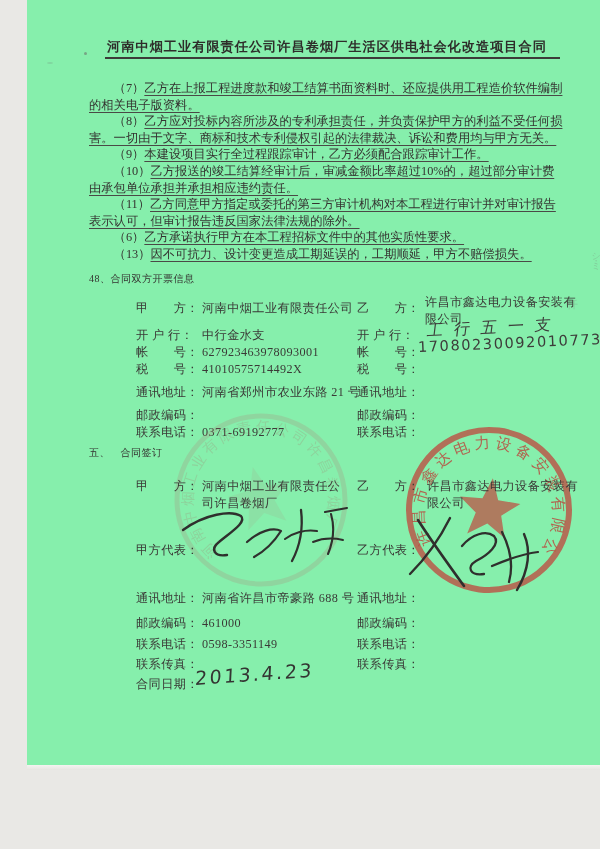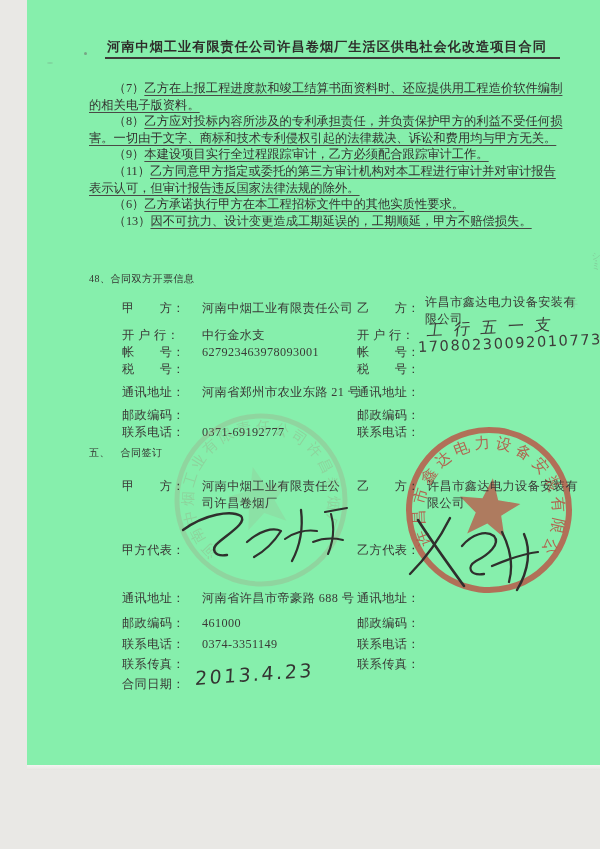--- a/index.html
+++ b/index.html
@@ -29,21 +29,21 @@
   .clause{margin:0;text-indent:2em;}
   .cbody{text-decoration:underline;text-underline-offset:3px;
     text-decoration-thickness:1px;text-decoration-color:#4a4946;}
 
   .sec-heading{position:absolute;left:62px;font-size:10px;color:#343330;letter-spacing:.5px;}
 
   
   .fgrid{position:absolute;left:0;width:600px;}
   .frow{position:relative;}
   .frow span{font-size:12.2px;line-height:16.5px;letter-spacing:.4px;white-space:pre-wrap;}
-  .al{position:absolute;left:95px;}
+  .al{position:absolute;left:109px;}
   .av{position:absolute;left:175px;width:225px;}
   .bl{position:absolute;left:330px;}
   .bv{position:absolute;left:398px;width:168px;}
   .w142{width:142px !important;}
   .w156{width:156px !important;}
   .h27{height:27px}.h17{height:17px}.h23{height:23px}
   .h60{height:60px}.h25{height:25px}.h21{height:21px}.h20{height:20px}.h24{height:24px}
 
   
   .hand{position:absolute;font-family:"DejaVu Sans",sans-serif;color:#3d3c3a;white-space:nowrap;}
@@ -73,20 +73,21 @@
   <div class="speck" style="left:57px;top:52px;width:3px;height:3px;opacity:.55"></div>
   <div class="speck" style="left:20px;top:62px;width:6px;height:2px;opacity:.18"></div>
 
   <div class="title">河南中烟工业有限责任公司许昌卷烟厂生活区供电社会化改造项目合同</div>
   <div class="title-rule"></div>
 
   <div class="clauses">
     <p class="clause"><span>（7）</span><span class="cbody">乙方在上报工程进度款和竣工结算书面资料时、还应提供用工程造价软件编制的相关电子版资料。</span></p>
     <p class="clause"><span>（8）</span><span class="cbody">乙方应对投标内容所涉及的专利承担责任，并负责保护甲方的利益不受任何损害。一切由于文字、商标和技术专利侵权引起的法律裁决、诉讼和费用均与甲方无关。</span></p>
     <p class="clause"><span>（9）</span><span class="cbody">本建设项目实行全过程跟踪审计，乙方必须配合跟踪审计工作。</span></p>
+    <p class="clause"><span>（10）</span><span class="cbody">乙方报送的竣工结算经审计后，审减金额比率超过10%的，超过部分审计费由承包单位承担并承担相应违约责任。</span></p>
     <p class="clause"><span>（11）</span><span class="cbody">乙方同意甲方指定或委托的第三方审计机构对本工程进行审计并对审计报告表示认可，但审计报告违反国家法律法规的除外。</span></p>
     <p class="clause"><span>（6）</span><span class="cbody">乙方承诺执行甲方在本工程招标文件中的其他实质性要求。</span></p>
     <p class="clause"><span>（13）</span><span class="cbody">因不可抗力、设计变更造成工期延误的，工期顺延，甲方不赔偿损失。</span></p>
   </div>
 
   <div class="sec-heading" style="top:272px">48、合同双方开票信息</div>
 
   <div class="fgrid" style="top:300px">
     <div class="frow h27">
       <span class="al">甲　　方：</span>
@@ -101,20 +102,21 @@
       <span class="bv"></span>
     </div>
     <div class="frow h17">
       <span class="al">帐　　号：</span>
       <span class="av">627923463978093001</span>
       <span class="bl">帐　　号：</span>
       <span class="bv"></span>
     </div>
     <div class="frow h23">
       <span class="al">税　　号：</span>
+      <span class="av">41010575714492X</span>
       <span class="bl">税　　号：</span>
       <span class="bv"></span>
     </div>
     <div class="frow h23">
       <span class="al">通讯地址：</span>
       <span class="av">河南省郑州市农业东路 21 号</span>
       <span class="bl">通讯地址：</span>
       <span class="bv"></span>
     </div>
     <div class="frow h17">
@@ -179,21 +181,21 @@
       <span class="bv"></span>
     </div>
     <div class="frow h21">
       <span class="al">邮政编码：</span>
       <span class="av">461000</span>
       <span class="bl">邮政编码：</span>
       <span class="bv"></span>
     </div>
     <div class="frow h20">
       <span class="al">联系电话：</span>
-      <span class="av">0374-3351149</span>
+      <span class="av">0598-3351149</span>
       <span class="bl">联系电话：</span>
       <span class="bv"></span>
     </div>
     <div class="frow h20">
       <span class="al">联系传真：</span>
       <span class="bl">联系传真：</span>
       <span class="bv"></span>
     </div>
     <div class="frow h24">
       <span class="al">合同日期：</span>

